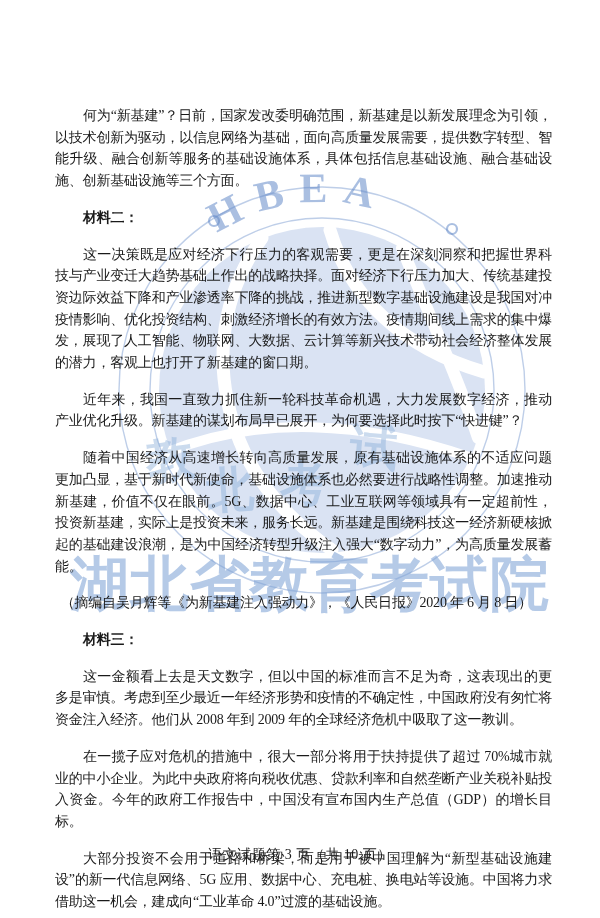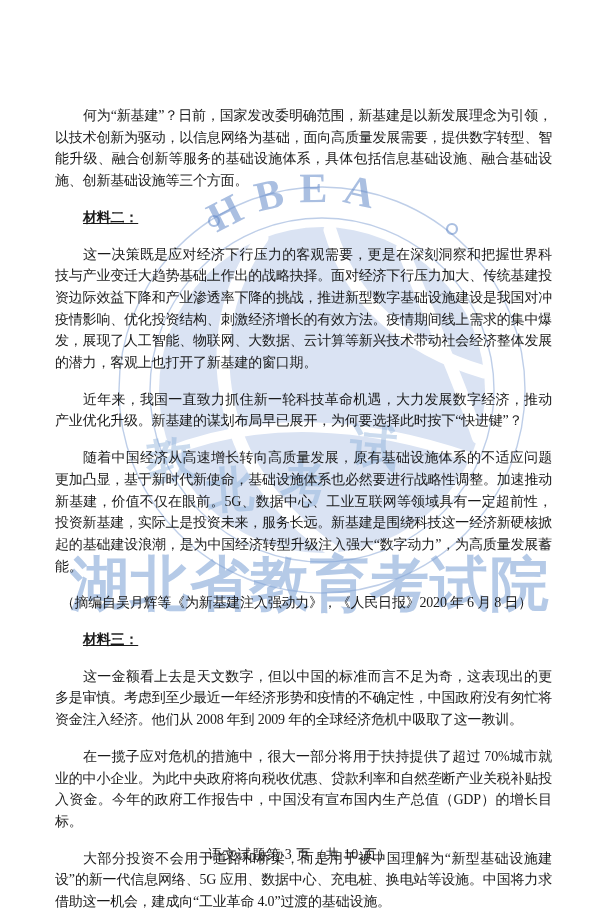--- a/index.html
+++ b/index.html
@@ -24,21 +24,21 @@
     position:absolute;font-size:48px;line-height:48px;
     color:rgba(130,170,215,0.42);font-weight:bold;
   }
   
   .content{
     position:absolute;left:40px;top:90px;width:527px;
     font-size:14px;line-height:21.7px;text-align:justify;letter-spacing:-0.2px;
   }
   .content p{margin:15px;text-indent:2em;}
   .content p.heading{
-    font-family:"Liberation Sans","DejaVu Sans",sans-serif;font-weight:bold;text-decoration:underline;
+    font-family:"Liberation Sans","DejaVu Sans",sans-serif;font-weight:bold;
   }
   .content p.attribution{text-indent:0;text-align:right;padding-right:20px;}
   .footer{
     position:absolute;left:0;top:846px;width:100%;text-align:center;
     font-size:14px;color:#1a1a1a;letter-spacing:0.5px;
   }
 </style>
 </head>
 <body>
 

